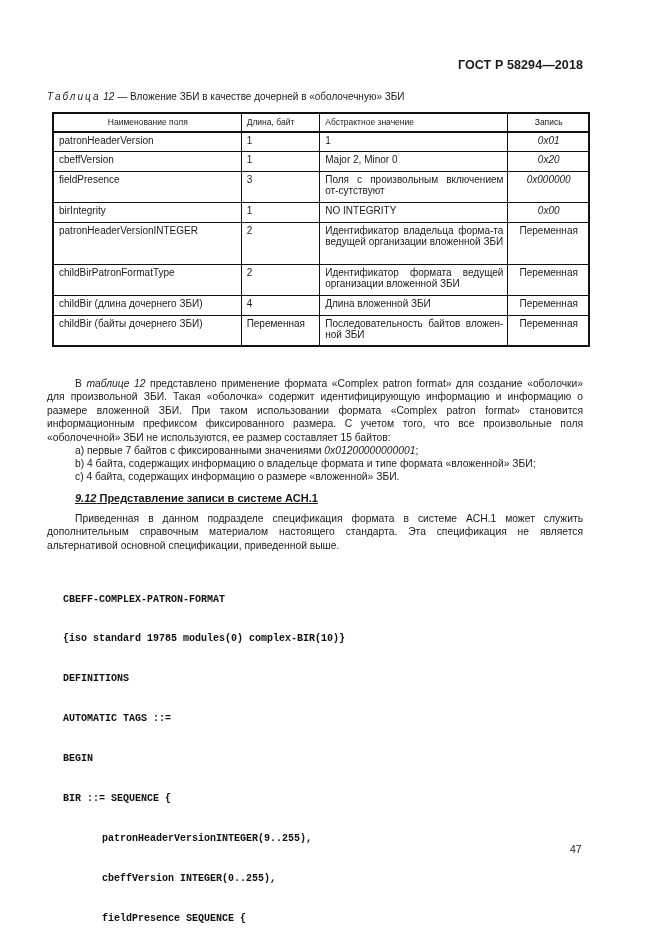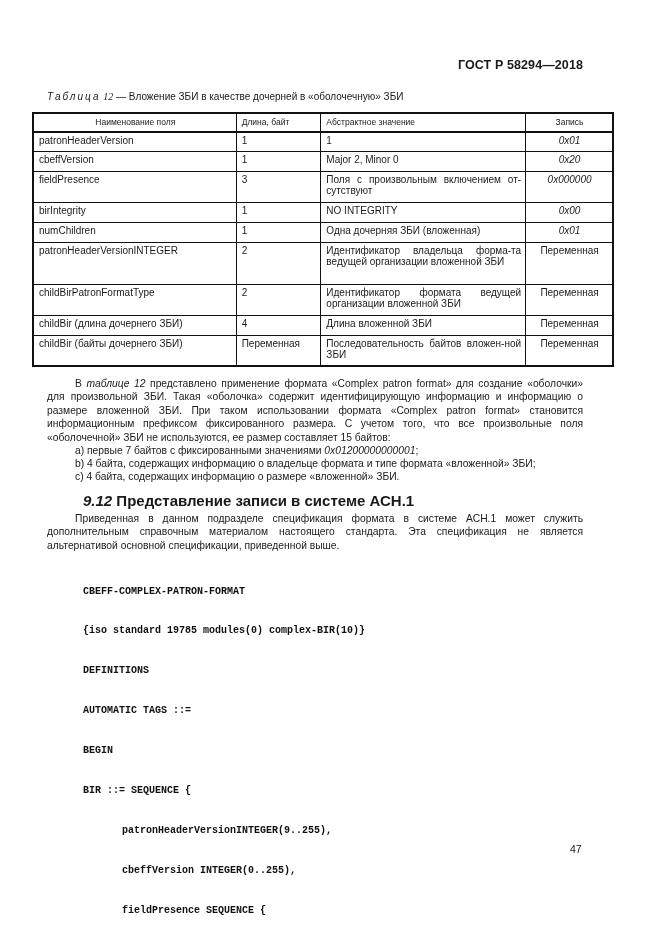--- a/index.html
+++ b/index.html
@@ -1,37 +1,37 @@
 <!DOCTYPE html>
 <html><head>
 <meta charset="utf-8">
 <style>
   html, body { margin: 0; padding: 0; background: #ffffff; }
   body { width: 661px; height: 935px; position: relative; overflow: hidden; font-family: "Liberation Sans", sans-serif; color: #1a1a1a; }
   .doc-code { position: absolute; right: 78px; top: 58px; font-size: 12.5px; font-weight: bold; letter-spacing: 0.1px; }
   .caption { position: absolute; left: 47px; top: 91px; font-size: 10px; }
   .caption .lbl { font-style: italic; letter-spacing: 2px; }
-  .caption .num { font-style: italic; font-family: Liberation Serif, serif; }
-  table.t12 { position: absolute; left: 32px; top: 112px; border-collapse: collapse; width: 582px; font-size: 10px; }
+  .caption .num { font-style: italic; }
+  table.t12 { position: absolute; left: 52px; top: 112px; border-collapse: collapse; width: 538px; font-size: 10px; }
   table.t12 td, table.t12 th { border: 1px solid #111; vertical-align: top; padding: 2px 4px 0 5px; line-height: 11.5px; }
   table.t12 { border: 2px solid #111; }
   table.t12 th { font-weight: normal; font-size: 8.5px; text-align: center; height: 16px; vertical-align: middle; padding-top: 1px; border-bottom: 2px solid #111; }
   table.t12 .c1 { width: 179px; }
   table.t12 .c2 { width: 69px; text-align: left; }
   table.t12 .c3 { width: 181px; text-align: justify; }
   table.t12 .c4 { width: 71px; text-align: center; }
   table.t12 td.rec { font-style: italic; }
   table.t12 td.rec.plain { font-style: normal; }
   .para { position: absolute; left: 47px; width: 536px; font-size: 10.3px; line-height: 13.4px; text-align: justify; }
   .para .indent { display: inline-block; width: 28px; }
   .list { position: absolute; left: 75px; font-size: 10.3px; line-height: 13.4px; text-align: right; }
-  .heading { position: absolute; left: 83px; top: 492px; font-size: 15px; font-weight: bold; }
+  .heading { position: absolute; left: 75px; top: 492px; font-size: 11px; font-weight: bold; text-decoration: underline; }
   .code { position: absolute; left: 63px; top: 558px; font-family: "Liberation Mono", monospace; font-size: 10px; font-weight: bold; line-height: 13.3px; white-space: pre; color: #111; }
   .code .ln { height: 13.3px; position: relative; }
-  .code .t { position: absolute; top: 0; margin-left: 20px; }
+  .code .t { position: absolute; top: 8px; }
   .pageno { position: absolute; left: 570px; top: 843px; font-size: 10.5px; }
   i { font-style: italic; }
 </style>
 </head>
 <body>
 
 <div class="doc-code">ГОСТ Р 58294—2018</div>
 
 <div class="caption">
   <span class="lbl">Таблица</span>
@@ -66,26 +66,20 @@
       <td class="c1">fieldPresence</td>
       <td class="c2">3</td>
       <td class="c3">Поля с произвольным включением от-сутствуют</td>
       <td class="c4 rec">0x000000</td>
     </tr>
     <tr style="height:20px">
       <td class="c1">birIntegrity</td>
       <td class="c2">1</td>
       <td class="c3">NO INTEGRITY</td>
       <td class="c4 rec">0x00</td>
-    </tr>
-    <tr style="height:20px">
-      <td class="c1">numChildren</td>
-      <td class="c2">1</td>
-      <td class="c3">Одна дочерняя ЗБИ (вложенная)</td>
-      <td class="c4 rec">0x01</td>
     </tr>
     <tr style="height:42px">
       <td class="c1">patronHeaderVersionINTEGER</td>
       <td class="c2">2</td>
       <td class="c3">Идентификатор владельца форма-та ведущей организации вложенной ЗБИ</td>
       <td class="c4 rec plain">Переменная</td>
     </tr>
     <tr style="height:31px">
       <td class="c1">childBirPatronFormatType</td>
       <td class="c2">2</td>

